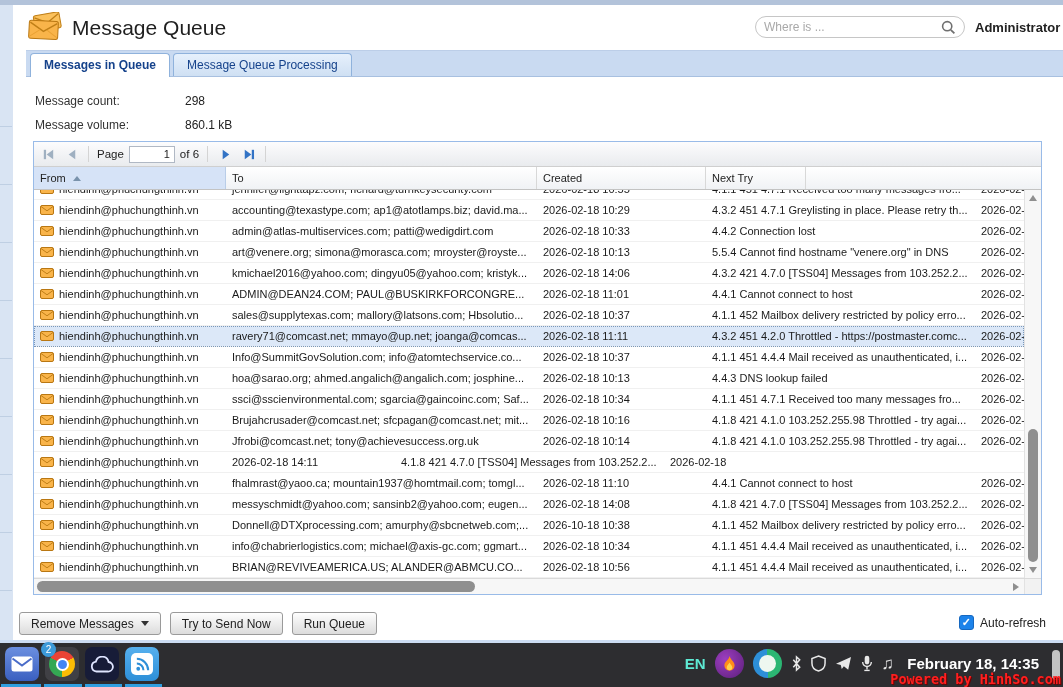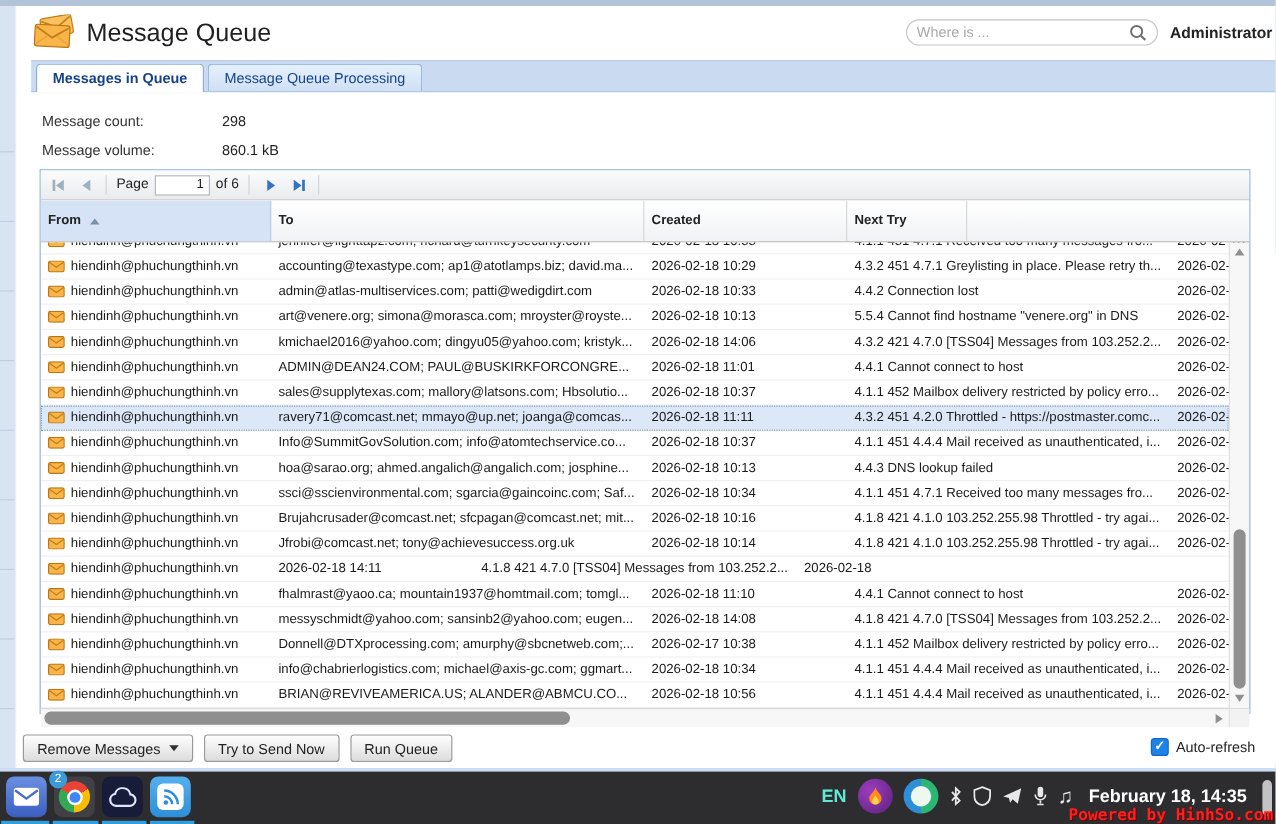--- a/index.html
+++ b/index.html
@@ -34,30 +34,30 @@
     border:1px solid #8fb2dc; border-bottom:none; border-radius:4px 4px 0 0;
     background:linear-gradient(#e6f0fc,#cfe0f3); margin-right:3px; cursor:pointer; position:relative; }
   .tab.active { background:#fff; font-weight:bold; margin-bottom:-1px; height:24px; z-index:2; }
 
   
   .content { position:absolute; top:72px; left:0; right:0; bottom:0; background:#fff; }
   .summary-label { position:absolute; left:21px; font-size:12px; color:#333; }
   .summary-value { position:absolute; left:171px; font-size:12px; color:#222; }
 
   
-  .grid { position:absolute; left:19px; top:64px; width:1009px; height:454px; border:1px solid #99bbe8; background:#e5e5e5; }
+  .grid { position:absolute; left:19px; top:64px; width:1009px; height:454px; border:1px solid #99bbe8; background:#701a75; }
 
   .grid-toolbar { height:25px; background:linear-gradient(#fcfcfd,#e9ebee); border-bottom:1px solid #cfcfcf;
     display:flex; align-items:center; padding:0 5px; gap:5px; font-size:11.5px; color:#222; }
   .tb-btn { width:18px; height:18px; display:flex; align-items:center; justify-content:center; cursor:pointer; border-radius:3px; }
   .tb-sep { width:1px; height:16px; background:#d4d4d4; margin:0 3px; }
   .page-input { width:46px; height:17px; border:1px solid #b0b8c4; font-size:11px; text-align:right; padding-right:4px; color:#222; }
 
-  .grid-header { height:35px; display:flex; border-bottom:1px solid #c3c3c3;
-    background:linear-gradient(#ffffff,#f0f2f5); overflow:hidden;font-weight:bold; }
+  .grid-header { height:23px; display:flex; border-bottom:1px solid #c3c3c3;
+    background:linear-gradient(#ffffff,#f0f2f5); overflow:hidden; }
   .hcell { border-right:1px solid #d8d8d8; padding:0 6px; line-height:21px; font-size:11px; color:#222;
     white-space:nowrap; overflow:hidden; display:flex; align-items:center; cursor:pointer; }
   .hcell.sorted { background:#d6e3f7; border-right:1px solid #b9cde8; }
   .sort-asc { width:0; height:0; border-left:4px solid transparent; border-right:4px solid transparent;
     border-bottom:5px solid #7992ac; display:inline-block; margin-left:7px; }
 
   .c-from { width:192px; flex:none; }
   .c-to { width:311px; flex:none; }
   .c-created { width:169px; flex:none; }
   .c-status { width:269px; flex:none; }
@@ -440,21 +440,21 @@
   </div>
             <div class="grid-row">
     <div class="cell from-cell c-from">
       <svg width="14" height="10" viewBox="0 0 14 10">
                   <rect x="0.5" y="0.5" width="13" height="9" rx="1.5" fill="#f9b44a" stroke="#b97712"></rect>
                   <path d="M1 1.5l6 4.3 6-4.3" fill="none" stroke="#c07f17"></path>
                 </svg>
       <span class="txt">hiendinh@phuchungthinh.vn</span>
     </div>
     <div class="cell c-to">Donnell@DTXprocessing.com; amurphy@sbcnetweb.com;...</div>
-    <div class="cell c-created">2026-02-17 10:38</div>
+    <div class="cell c-created">2026-10-18 10:38</div>
     <div class="cell c-status">4.1.1 452 Mailbox delivery restricted by policy erro...</div>
     <div class="cell c-next">2026-02-18</div>
   </div>
             <div class="grid-row">
     <div class="cell from-cell c-from">
       <svg width="14" height="10" viewBox="0 0 14 10">
                   <rect x="0.5" y="0.5" width="13" height="9" rx="1.5" fill="#f9b44a" stroke="#b97712"></rect>
                   <path d="M1 1.5l6 4.3 6-4.3" fill="none" stroke="#c07f17"></path>
                 </svg>
       <span class="txt">hiendinh@phuchungthinh.vn</span>

